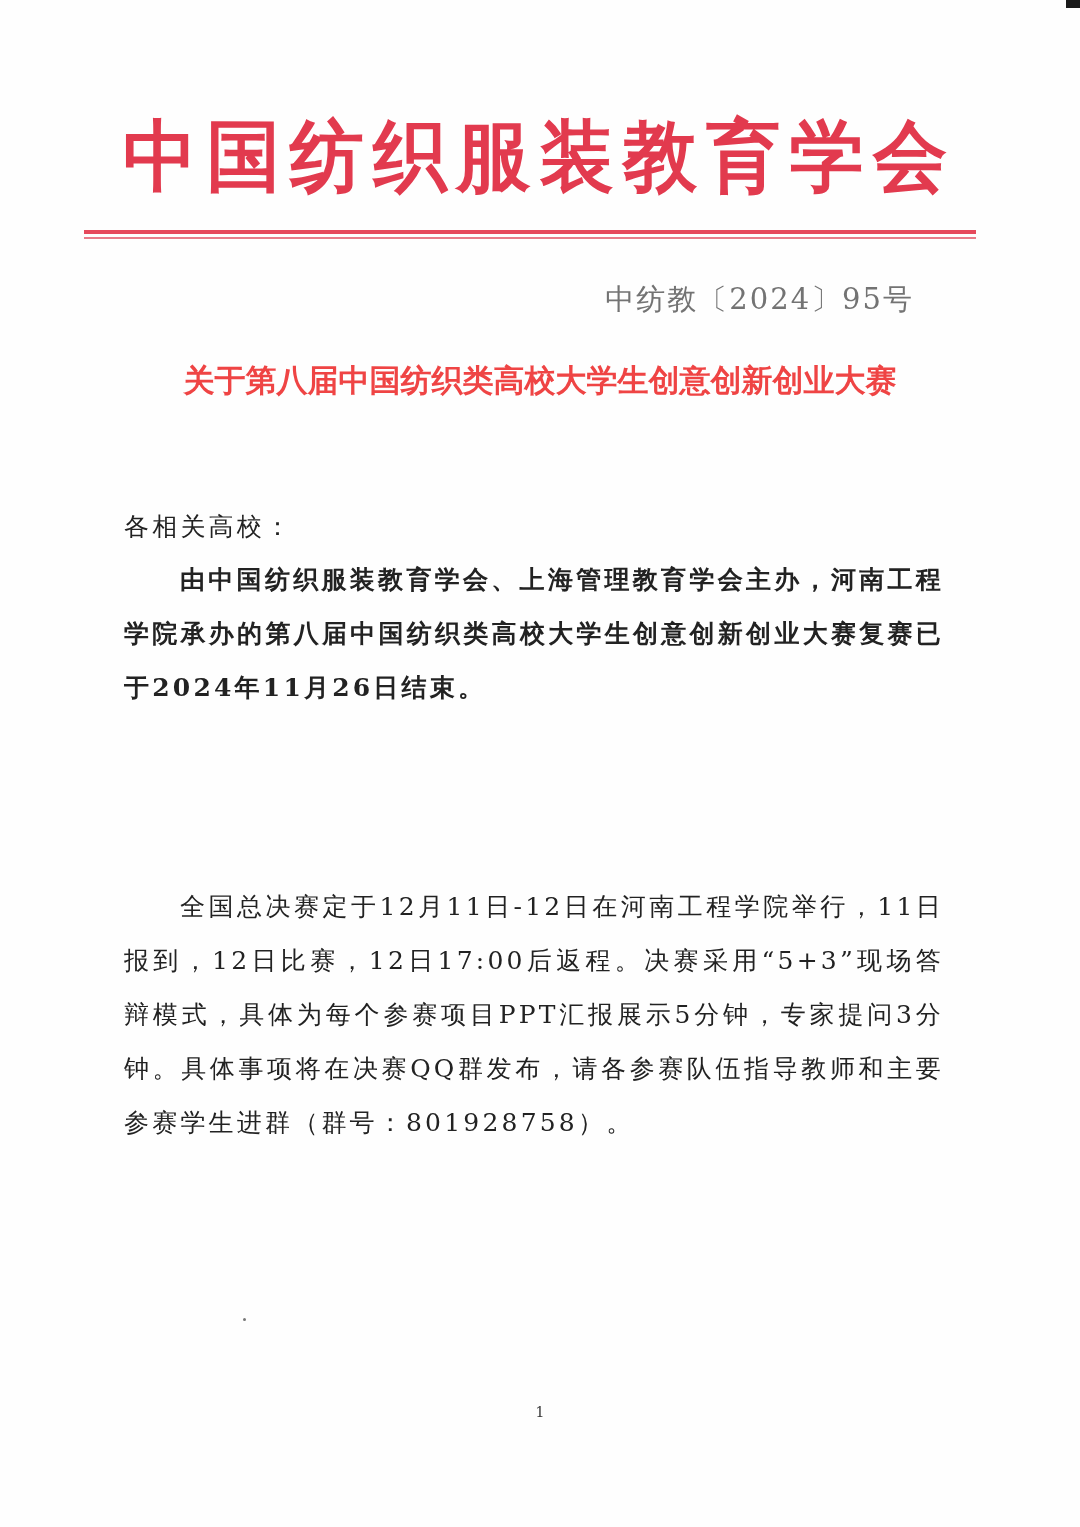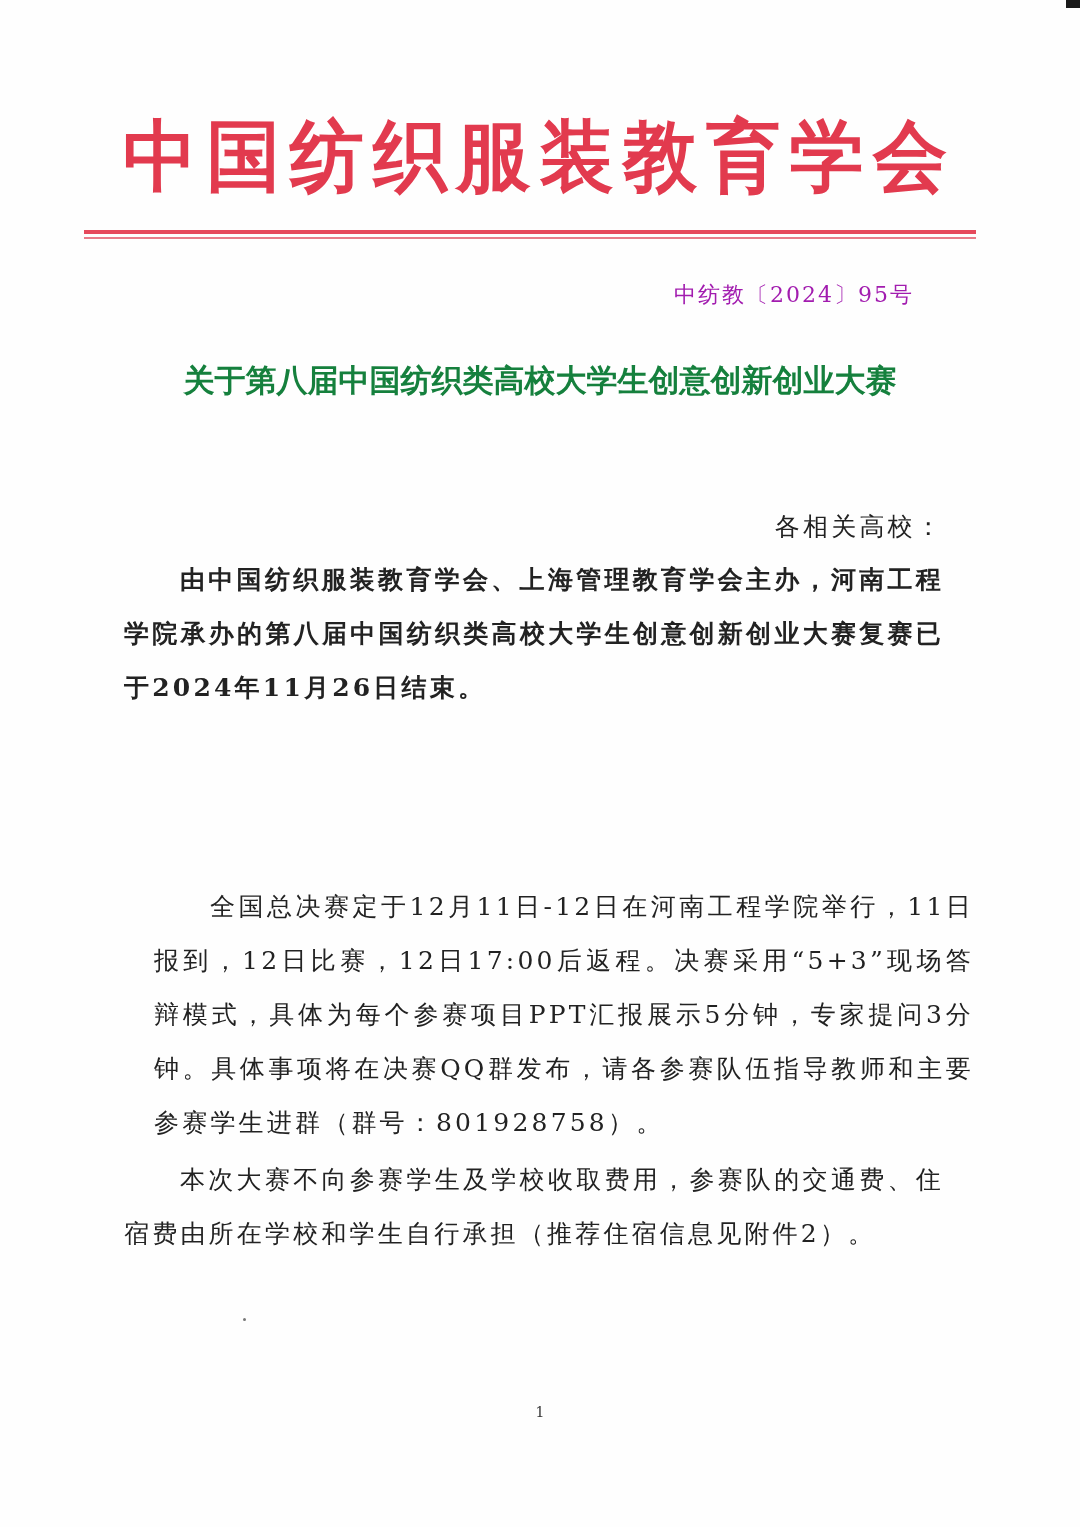--- a/index.html
+++ b/index.html
@@ -61,54 +61,54 @@
       left: 84px;
       top: 237px;
       width: 892px;
       height: 2px;
       background: #e87c8a;
     }
     .doc-number {
       position: absolute;
       right: 166px;
       top: 280px;
-      font-size: 22px;
+      font-size: 29px;
       letter-spacing: 2px;
-      color: #a21caf;
+      color: #737373;
     }
     .title {
       position: absolute;
       left: 80px;
       width: 920px;
       text-align: center;
       font-family: "DejaVu Serif", "Liberation Serif", serif;
       font-weight: bold;
       font-size: 31px;
-      color: #15803d;
+      color: #ef4444;
       letter-spacing: 0px;
     }
     .title.line1 { top: 360px; }
     .title.line2 { top: 417px; }
     .body-text {
       position: absolute;
       left: 124px;
       width: 820px;
       font-size: 25px;
       line-height: 54px;
       color: #222;
       letter-spacing: 3.2px;
     }
-    .salutation { top: 500px; text-align: right; }
+    .salutation { top: 500px; }
     .para {
       text-indent: 56px;
       text-align: justify;
     }
     .p1 { top: 553px; font-weight: bold; }
     .p2 { top: 717px; }
-    .p3 { top: 880px; margin-left: 30px; }
+    .p3 { top: 880px; }
     .p4 { top: 1153px; }
     .page-number {
       position: absolute;
       left: 0;
       width: 1080px;
       top: 1404px;
       text-align: center;
       font-size: 14px;
       color: #333;
     }
@@ -143,18 +143,17 @@
   <div class="rule-thin"></div>
 
   <div class="doc-number">中纺教〔2024〕95号</div>
 
   <div class="title line1">关于第八届中国纺织类高校大学生创意创新创业大赛</div>
 
   <div class="body-text salutation">各相关高校：</div>
 
   <div class="body-text para p1">由中国纺织服装教育学会、上海管理教育学会主办，河南工程学院承办的第八届中国纺织类高校大学生创意创新创业大赛复赛已于2024年11月26日结束。</div>
   <div class="body-text para p3">全国总决赛定于12月11日-12日在河南工程学院举行，11日报到，12日比赛，12日17:00后返程。决赛采用“5+3”现场答辩模式，具体为每个参赛项目PPT汇报展示5分钟，专家提问3分钟。具体事项将在决赛QQ群发布，请各参赛队伍指导教师和主要参赛学生进群（群号：801928758）。</div>
-  <div class="body-text para p4">本次大赛不向参赛学生及学校收取费用，参赛队的交通费、住宿费由所在学校和学生自行承担（推荐住宿信息见附件2）。</div>
 
   <div class="speck"></div>
 
   <div class="page-number">1</div>
 </div>
 
 </body></html>

